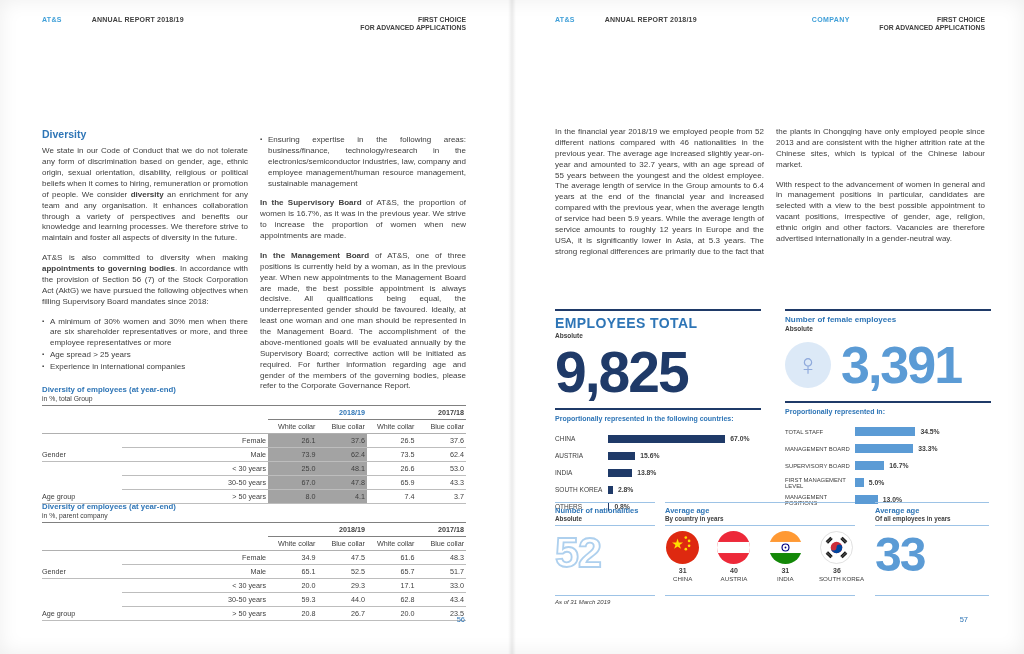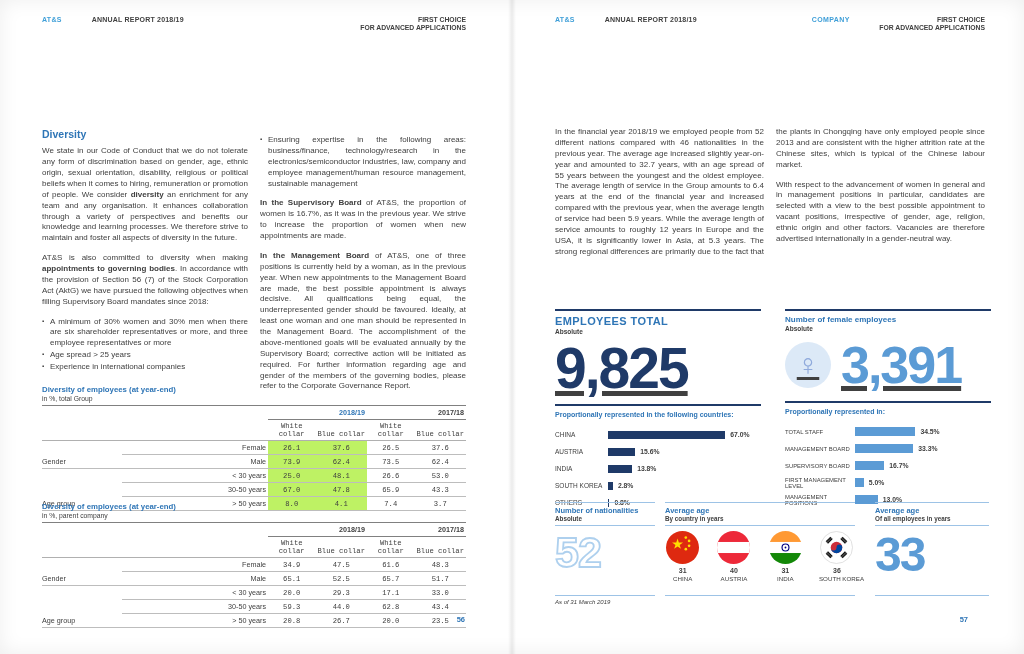--- a/index.html
+++ b/index.html
@@ -30,41 +30,41 @@
   ul.bullets li{position:relative;padding-left:8px;margin-bottom:1px;}
   ul.bullets li::before{content:"\25AA";position:absolute;left:0;top:0;font-size:6px;}
 
   
   .tblwrap{position:absolute;left:42px;width:424px;}
   #t1{top:386px;} #t2{top:503px;}
   .tbl-title{color:#2e75b6;font-weight:bold;font-size:7.8px;line-height:1.15;}
   .tbl-sub{font-size:6.8px;color:#404040;padding-bottom:3px;border-bottom:1px solid #808080;}
   table.dt{width:100%;border-collapse:collapse;font-size:7.2px;color:#404040;table-layout:fixed;}
   table.dt td{padding:2px 2px 2px 0;height:9px;vertical-align:bottom;}
-  td.g{text-align:left;} td.l{text-align:right;} td.v{text-align:center;font-family:Liberation Mono, monospace;}
+  td.g{text-align:left;} td.l{text-align:right;} td.v{text-align:right;}
   tr.yr td.y{font-weight:bold;border-bottom:1px solid #808080;}
   tr.yr td.y1{color:#2e75b6;text-align:right;}
   tr.yr td.y1.dark{color:#404040;}
   tr.yr td.y2{color:#404040;text-align:right;}
   tr.sub td{border-bottom:0.8px solid #b0b0b0;}
   tr.dr td.l,tr.dr td.v{border-bottom:0.8px solid #bdbdbd;}
   tr.dr td.g{border-bottom:none;}
   tr.dr td.gb{border-bottom:0.8px solid #bdbdbd;}
   table.dt{border-bottom:1.6px solid #4d4d4d;}
-  td.sh{background:#bef264;}
+  td.sh{background:#a3a3a3;}
 
   
   .ig{position:absolute;}
   #emp{left:43px;top:309px;width:206px;}
   #fem{left:273px;top:309px;width:206px;}
   .rule-top{border-top:2.5px solid #1f3a68;padding-top:4px;}
-  .sec-title-lg{color:#2e75b6;font-weight:bold;font-size:11px;letter-spacing:0.4px;}
+  .sec-title-lg{color:#2e75b6;font-weight:bold;font-size:14px;letter-spacing:0.4px;}
   .sec-title-sm{color:#2e75b6;font-weight:bold;font-size:8px;}
   .abs-lbl{font-size:6.5px;font-weight:bold;color:#404040;margin-top:1px;}
-  .numzone{height:62px;display:flex;align-items:center;margin-top:2px;text-decoration:underline;}
+  .numzone{height:62px;display:flex;align-items:center;margin-top:2px;}
   .big-navy{font-size:57px;font-weight:bold;color:#1f3a68;letter-spacing:-2px;line-height:1;}
   .big-blue{font-size:52px;font-weight:bold;color:#5b9bd5;letter-spacing:-2px;line-height:1;}
   .fem-circle{width:46px;height:46px;border-radius:50%;background:#dce9f7;flex:none;
               display:flex;align-items:center;justify-content:center;margin-right:10px;}
   .fem-glyph{font-size:30px;color:#8faadc;line-height:1;}
   .rule-mid{border:none;border-top:2px solid #1f3a68;margin:5px 0 5px 0;}
   .chart-label{color:#2e75b6;font-weight:bold;font-size:7px;line-height:1.2;margin-bottom:7px;}
   .bar-row{display:flex;align-items:center;height:17px;}
   .bar-row .bl{flex:none;font-size:6.5px;color:#404040;}
   #emp .bl{width:53px;} #fem .bl{width:70px;font-size:5.9px;}
@@ -83,21 +83,21 @@
   .b-rule{border:none;border-top:1px solid #9dc3e6;margin:0;}
   .outline-num{font-size:43px;font-weight:bold;line-height:1;margin-top:5px;
                color:#ffffff;-webkit-text-stroke:1.8px #aed0ee;letter-spacing:-1px;}
   .footnote{font-size:6px;font-style:italic;color:#404040;margin-top:3px;}
   .flags{display:flex;gap:16px;margin-top:5px;}
   .flag-item{text-align:center;width:36px;}
   .flag-item svg{width:33px;height:33px;display:block;margin:0 auto;}
   .flag-age{font-weight:bold;font-size:7px;margin-top:3px;color:#404040;}
   .flag-country{font-size:6.2px;color:#404040;margin-top:1px;white-space:nowrap;}
 
-  .pg{position:absolute;bottom:30px;font-weight:bold;color:#2e75b6;font-size:7.5px;}
+  .pg{position:absolute;bottom:30px;font-weight:normal;color:#2e75b6;font-size:7.5px;}
   #page-l .pg{right:47px;} #page-r .pg{right:56px;}
 </style>
 </head>
 <body>
 
 <div id="canvas">
 
   <div class="page" id="page-l">
     <div class="hdr">
       <span class="brand">AT&amp;S</span>

